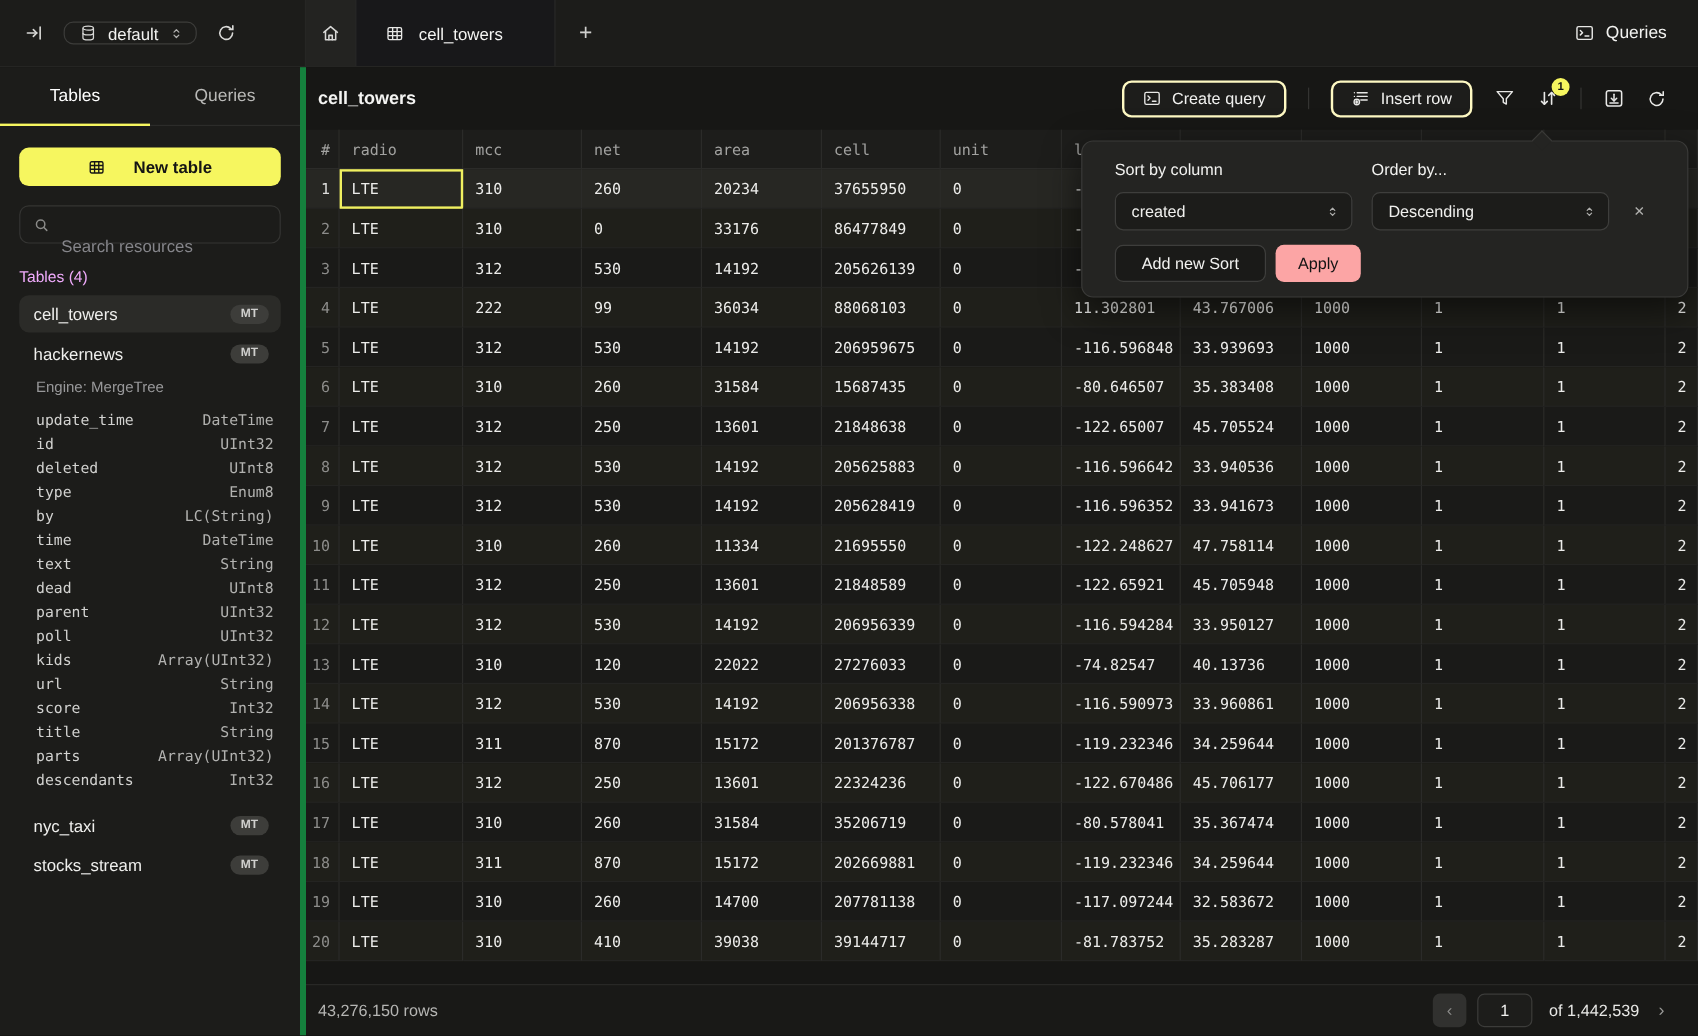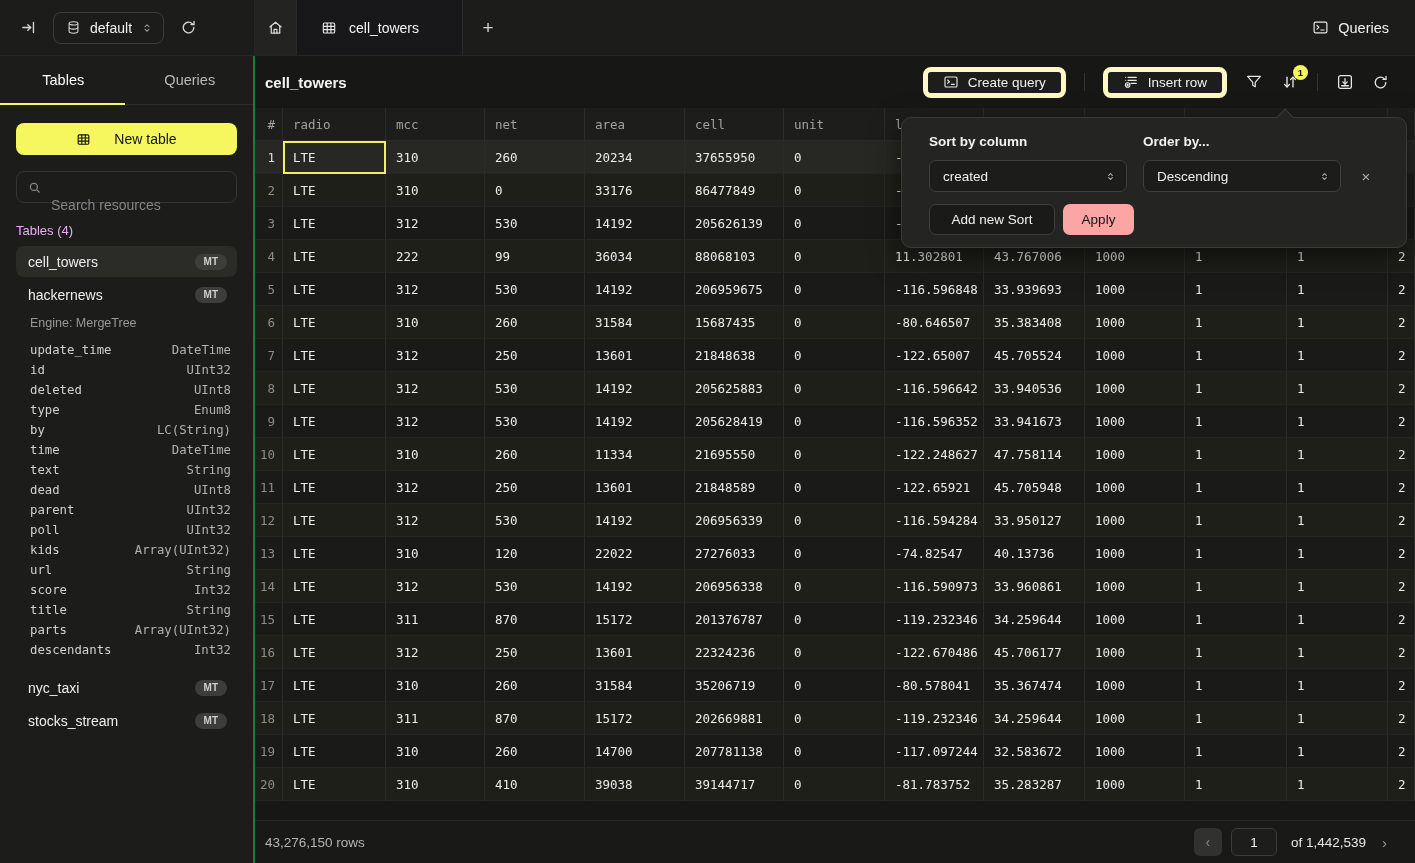--- a/index.html
+++ b/index.html
@@ -5,44 +5,44 @@
   * { margin:0; padding:0; box-sizing:border-box; }
   html,body { width:1415px; height:863px; background:#171715; overflow:hidden;
     font-family:"Liberation Sans", sans-serif; color:#ececea; position:relative; }
   svg { display:block; }
 
   
   .topbar { position:absolute; top:0; left:0; width:1415px; height:56px;
     background:#1c1c1a; border-bottom:1px solid #252523; display:flex; }
   .topbar-left { width:255px; flex:0 0 255px; border-right:1px solid #262624;
     display:flex; align-items:center; padding-left:20px; gap:16px; }
-  .db-select { height:32px; border:1px solid #3c3c3a; border-radius:8px;
+  .db-select { height:19px; border:1px solid #3c3c3a; border-radius:8px;
     display:flex; align-items:center; gap:9px; padding:0 10px 0 12px; color:#f2f2f0;
     font-size:14px; font-weight:500; }
   .topbar-right { flex:1; display:flex; align-items:stretch; }
   .home-cell { width:41px; background:#232321; display:flex; align-items:center; justify-content:center; }
   .tab-active { width:167px; background:#18181a; border-left:1px solid #2a2a28;
     border-right:1px solid #2a2a28; display:flex; align-items:center; gap:12px;
     padding-left:24px; font-size:14px; color:#f4f4f2; }
   .plus-cell { width:50px; display:flex; align-items:center; justify-content:center;
     color:#cfcfcd; font-size:19px; font-weight:300; }
   .queries-btn { margin-left:auto; margin-right:26px; align-self:center;
     display:flex; align-items:center; gap:9px; font-size:14.5px; color:#f2f2f0; }
 
   
   .sidebar { position:absolute; top:56px; left:0; width:255px; height:807px;
-    background:#1c1c1a; border-right:2px solid #15803d; }
+    background:#1c1c1a; border-right:5px solid #15803d; }
   .side-tabs { height:49px; display:flex; border-bottom:1px solid #2c2c2a; position:relative; }
   .side-tab { flex:1; display:flex; align-items:center; justify-content:center;
     font-size:14.5px; color:#b9b9b7; }
   .side-tab.active { color:#ffffff; font-weight:500; }
   .tab-underline { position:absolute; left:0; bottom:-1px; width:125px; height:2px; background:#f6f65f; }
   .new-table-btn { margin:18px 16px 0; height:32px; background:#f6f65f; border-radius:8px;
     display:flex; align-items:center; justify-content:center; gap:23px; color:#141414;
-    font-size:14px; font-weight:400; }
+    font-size:14px; font-weight:700; }
   .search-box { margin:16px 16px 0; height:32px; border:1px solid #343432; border-radius:8px;
     display:flex; align-items:center; gap:9px; padding:0 10px; }
   .search-box input { flex:1; background:transparent; border:0; outline:0; color:#d5d5d3;
     font-size:14px; font-family:"Liberation Sans", sans-serif;margin-top:35px; }
   .search-box input::placeholder { color:#85858a; }
   .section-label { margin:20px 16px 8px; font-size:13px; color:#f0abfc; }
   .table-item { margin:2px 16px; height:31px; border-radius:8px; display:flex;
     align-items:center; justify-content:space-between; padding:0 10px 0 12px;
     font-size:14px; color:#efefed; }
   .table-item.active { background:#2b2b28; }
@@ -54,21 +54,21 @@
   .schema-row { display:flex; justify-content:space-between; }
   .s-name { color:#d2d2d0; }
   .s-type { color:#b2b2b0; }
   .table-item.spaced { margin-top:12px; }
 
   
   .main { position:absolute; left:255px; top:56px; width:1160px; height:807px; background:#171715; }
   .toolbar { height:52px; display:flex; align-items:center; }
   .main-title { margin-left:10px; font-size:15px; font-weight:700; color:#f4f4f2; }
   .toolbar-right { margin-left:auto; display:flex; align-items:center; gap:18px; padding-right:26px; }
-  .tb-btn { height:31px; border:5px solid #fef9c3; border-radius:8px; background:#1d1d1b;
+  .tb-btn { height:31px; border:2px solid #fef9c3; border-radius:8px; background:#1d1d1b;
     color:#f2f2f0; font-size:13.5px; display:flex; align-items:center; gap:9px; padding:0 15px; }
   .vsep { width:1px; height:18px; background:#343432; }
   .icon-btn { position:relative; display:flex; align-items:center; justify-content:center; }
   .sort-badge { position:absolute; top:-8px; right:-9px; width:15px; height:15px; border-radius:50%;
     background:#f6f65f; color:#141414; font-size:9.5px; font-weight:700;
     display:flex; align-items:center; justify-content:center; }
 
   
   .grid { position:absolute; top:52px; left:0; right:0; }
   .trow { display:grid;
@@ -99,21 +99,21 @@
   .pg-of { font-size:13.5px; color:#e8e8e6; margin:0 7px 0 5px; }
   .pg-next { color:#9a9a98; font-size:15px; }
 
   
   .sort-popup { position:absolute; left:901px; top:117px; width:506px; height:131px;
     background:#242422; border:1px solid #3a3a38; border-radius:10px; z-index:30;
     box-shadow:0 10px 30px rgba(0,0,0,.55); }
   .pp-caret { position:absolute; top:-7px; left:377px; width:12px; height:12px;
     background:#242422; border-left:1px solid #3a3a38; border-top:1px solid #3a3a38;
     transform:rotate(45deg); }
-  .pp-label { position:absolute; top:16px; font-size:13.5px; font-weight:700; color:#f2f2f0; }
+  .pp-label { position:absolute; top:16px; font-size:13.5px; font-weight:400; color:#f2f2f0; }
   .pp-select { position:absolute; top:42px; width:198px; height:32px; background:#1c1c1a;
     border:1px solid #3e3e3c; border-radius:7px; display:flex; align-items:center;
     justify-content:space-between; padding:0 10px 0 13px; font-size:13.5px; color:#f0f0ee; }
   .pp-close { position:absolute; left:452px; top:46px; width:24px; height:24px;
     display:flex; align-items:center; justify-content:center; color:#b0b0ae; font-size:15px; }
   .pp-btn { position:absolute; top:86px; height:31px; border-radius:7px; font-size:13.5px;
     display:flex; align-items:center; justify-content:center; }
   .pp-add { left:27px; width:126px; background:#1a1a18; border:1px solid #3e3e3c; color:#f2f2f0; }
   .pp-apply { left:161px; width:71px; background:#fca5a5; color:#141414; }
 </style>

